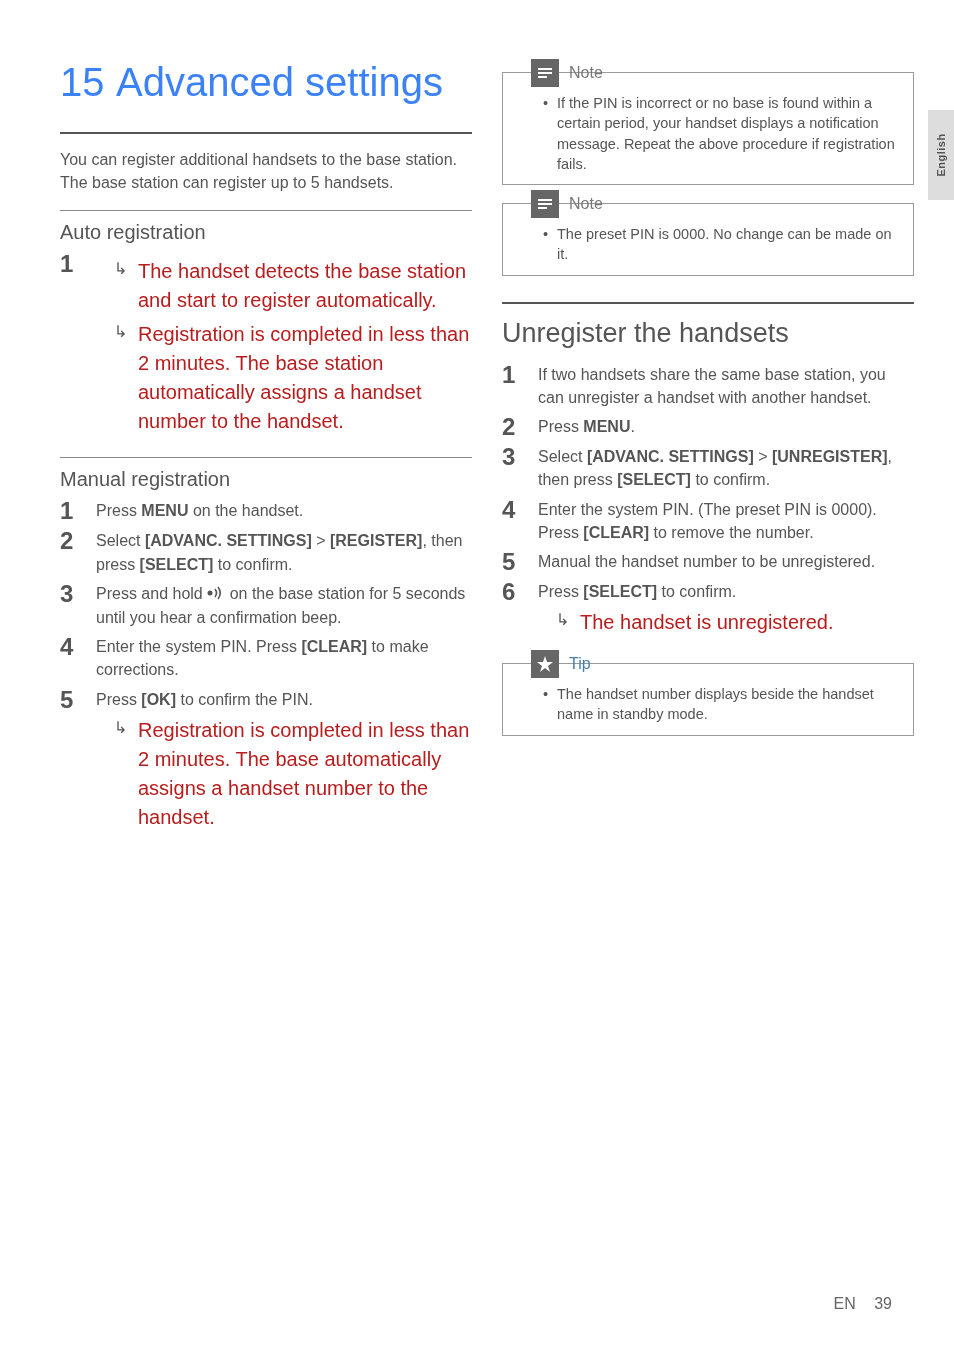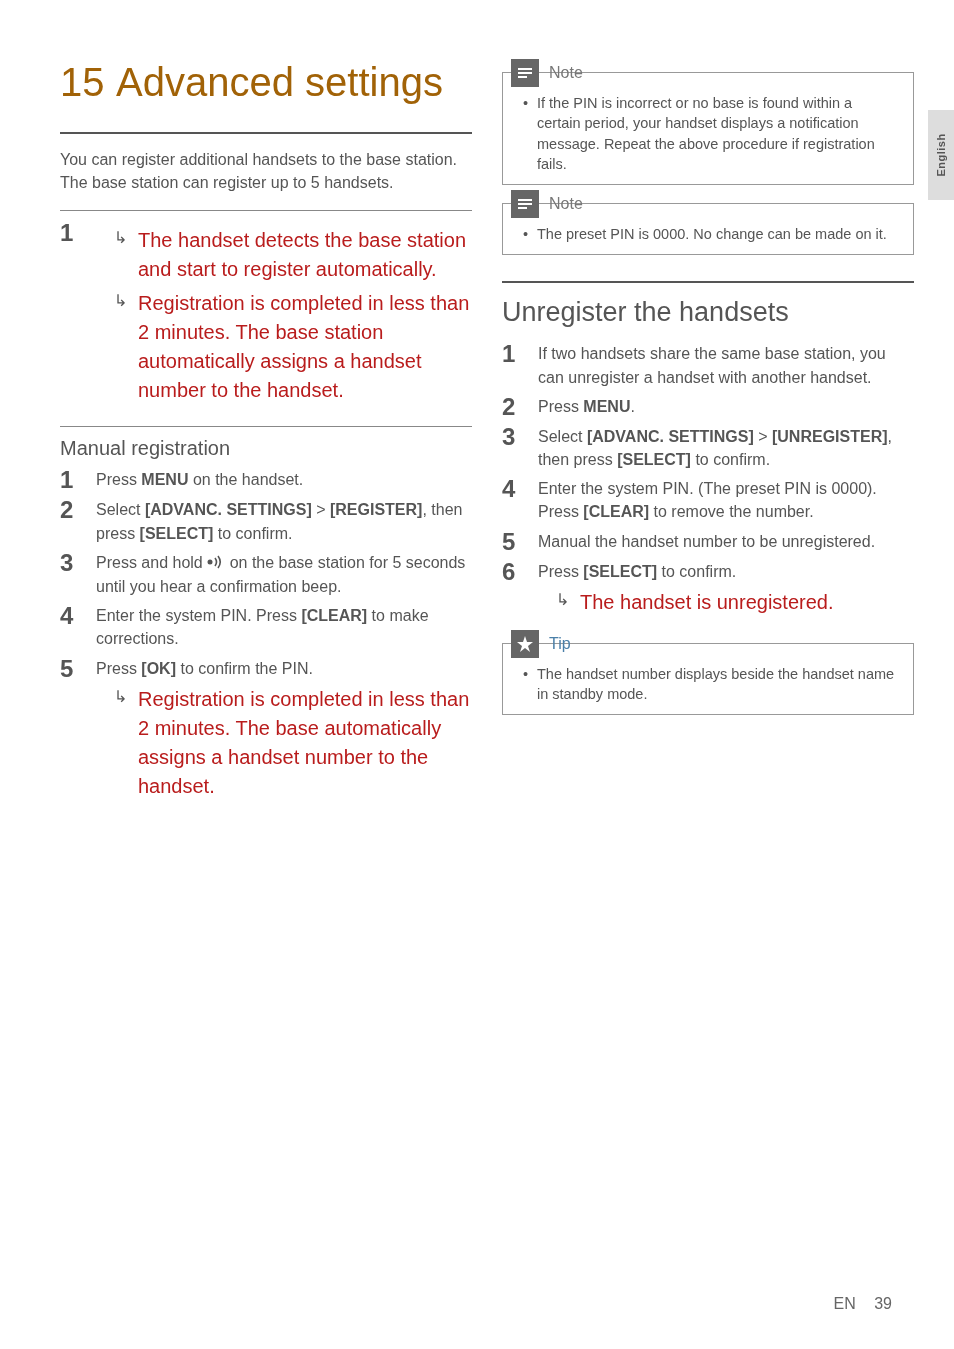--- a/index.html
+++ b/index.html
@@ -16,21 +16,21 @@
     padding: 60px 40px 20px 60px;
     gap: 30px;
   }
   .col {
     flex: 1;
     min-width: 0;
   }
   .chapter-title {
     font-size: 40px;
     font-weight: normal;
-    color: #a16207;
+    color: #3b82f6;
     line-height: 1.1;
     margin-bottom: 28px;
   }
   .chapter-num { display: inline-block; width: 56px; }
   .chapter-text { display: inline-block; vertical-align: top; }
   hr.thick {
     border: none;
     border-top: 2px solid #555;
     margin: 10px 0 14px 0;
   }
@@ -90,20 +90,21 @@
     line-height: 1.45;
     color: #b91c1c;
     flex: 1;
   }
   b.ui { font-weight: bold; }
   .callout {
     border: 1px solid #999;
     margin: 12px 0 18px 0;
     font-size: 14.5px;
     color: #555;
+    padding-left: 20px;
   }
   .callout-header {
     display: flex;
     align-items: center;
     gap: 10px;
     padding: 0;
     position: relative;
     top: -14px;
     left: 0;
     margin-bottom: -14px;
@@ -176,20 +177,21 @@
 
   <div class="col">
     <div class="chapter-title">
       <span class="chapter-num">15</span><span class="chapter-text">Advanced settings</span>
     </div>
 
     <hr class="thick">
     <div class="para">You can register additional handsets to the base station. The base station can register up to 5 handsets.</div>
 
     <hr class="thin">
+    <div class="h3">Auto registration</div>
 
     <div class="step">
       <div class="step-num">1</div>
       <div class="step-body">
         <div class="result">
           <div class="result-arrow">↳</div>
           <div class="result-text">The handset detects the base station and start to register automatically.</div>
         </div>
         <div class="result">
           <div class="result-arrow">↳</div>

